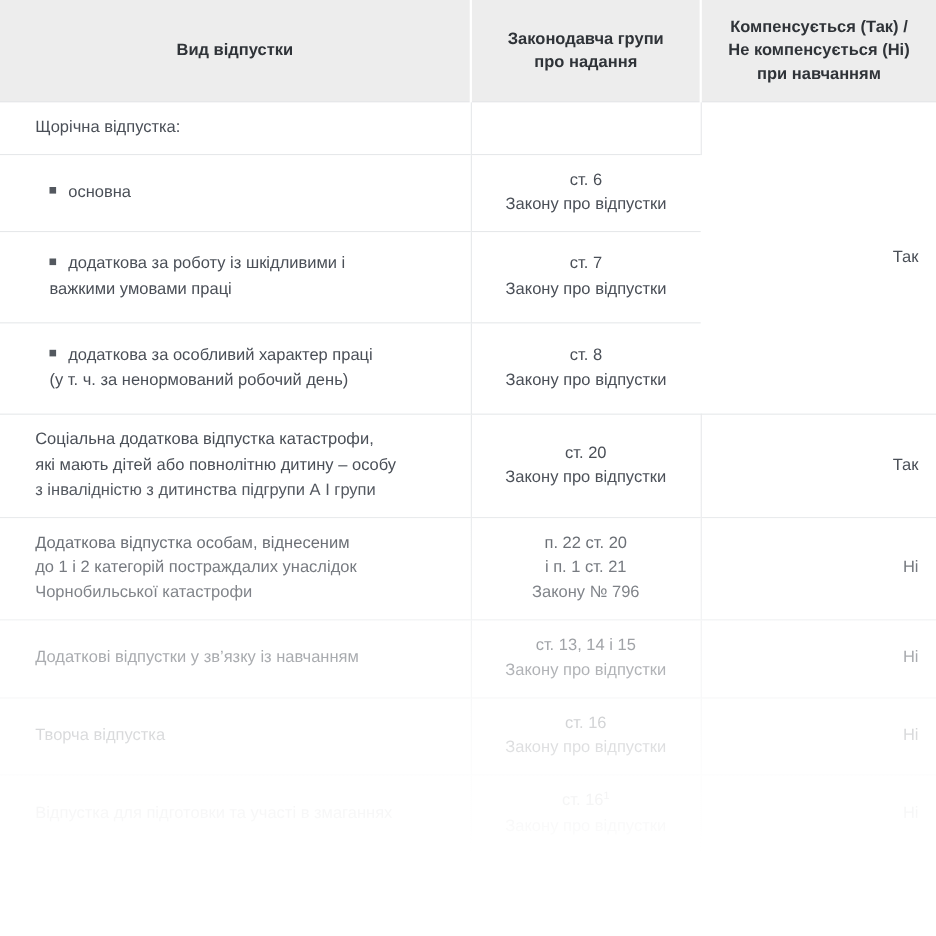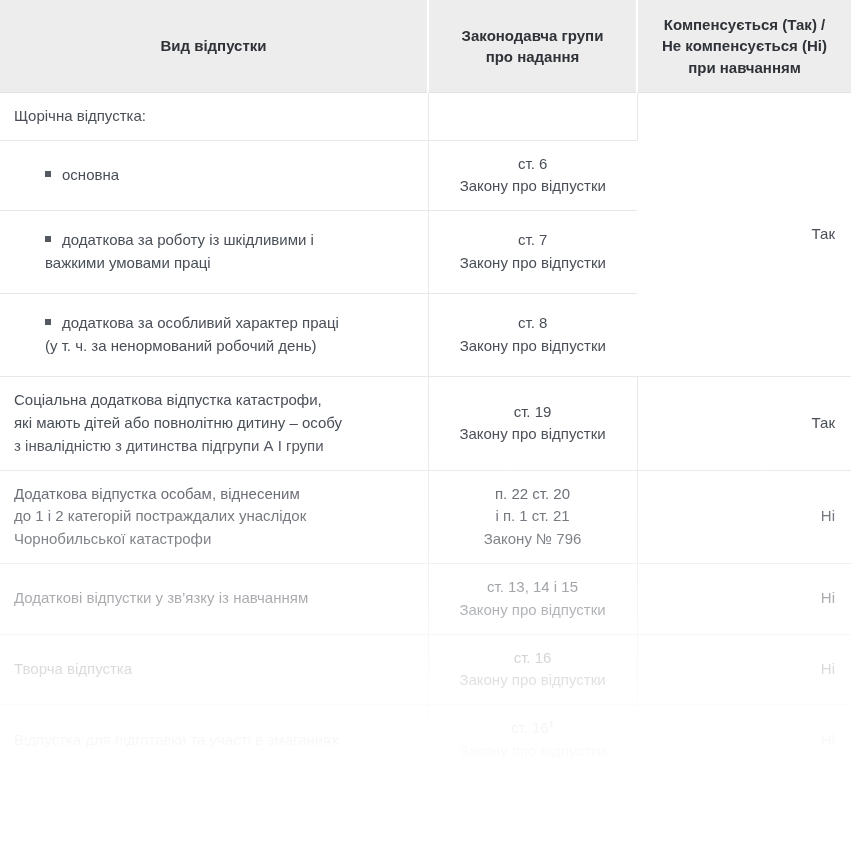--- a/index.html
+++ b/index.html
@@ -57,21 +57,21 @@
     line-height: 1.52;
     color: #4a4f57;
     vertical-align: middle;
     padding: 12px 16px;
     box-sizing: border-box;
     background: #ffffff;
   }
   tbody td:last-child { border-right: none; }
   tbody tr:first-child td { border-top: 1px solid #e0e2e4; }
 
-  td.col-type { text-align: left; padding-left: 14px; }
+  td.col-type { text-align: left; padding-left: 32px; }
   td.col-type.indent { padding-left: 45px; }
   td.col-norm { text-align: center; margin-top: 21px; }
   td.col-comp { text-align: right; }
 
   .bullet {
     display: inline-block;
     width: 6px;
     height: 6px;
     background: #53585f;
     margin-right: 11px;
@@ -178,21 +178,21 @@
         </td>
       </tr>
 
       <tr style="height:92px">
         <td class="col-type">
           <span class="line">Соціальна додаткова відпустка катастрофи,</span>
           <span class="line">які мають дітей або повнолітню дитину – особу</span>
           <span class="line">з інвалідністю з дитинства підгрупи А I групи</span>
         </td>
         <td class="col-norm">
-          <span class="line">ст. 19</span>
+          <span class="line">ст. 20</span>
           <span class="line">Закону про відпустки</span>
         </td>
         <td class="col-comp">
           <span class="line">Так</span>
         </td>
       </tr>
 
       <tr style="height:90px">
         <td class="col-type">
           <span class="line">Додаткова відпустка особам, віднесеним</span>

